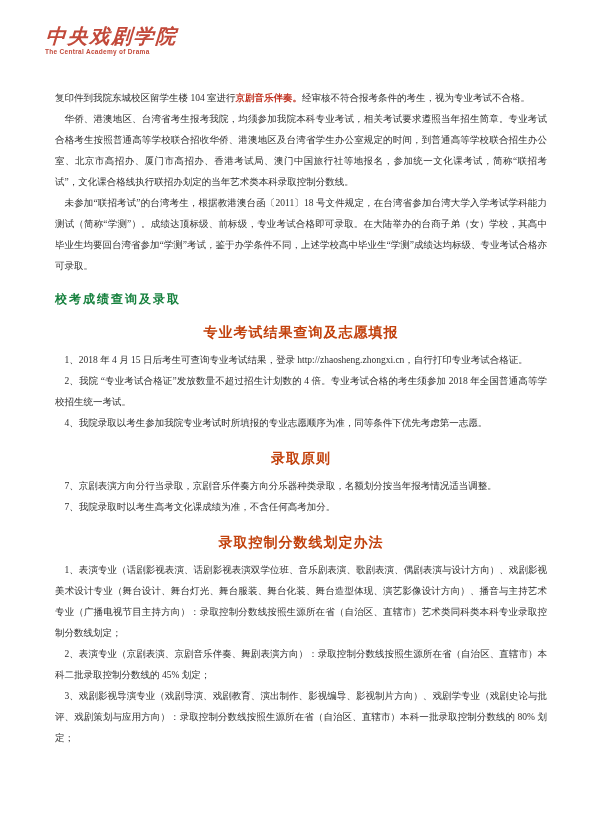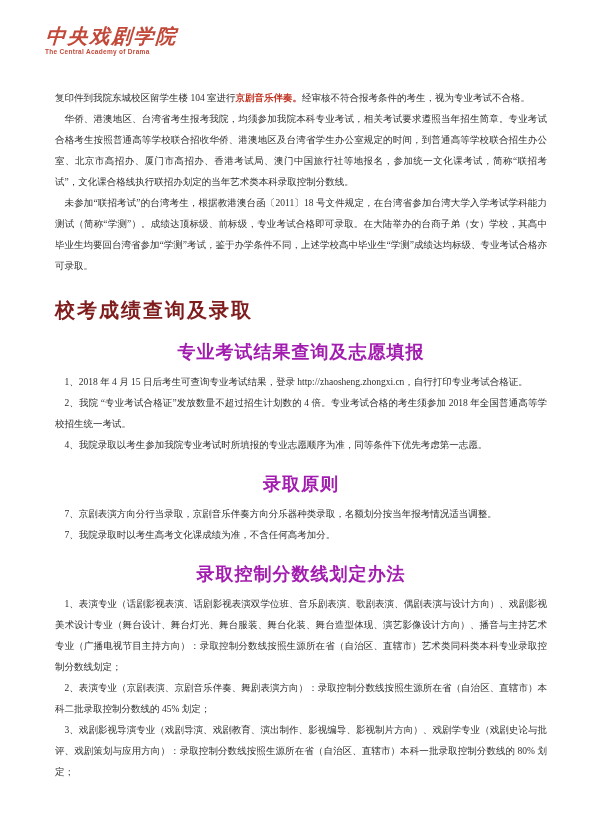--- a/index.html
+++ b/index.html
@@ -26,27 +26,27 @@
   
   .content { position:absolute; top:88px; left:55px; width:492px; }
   .body-p {
     margin:0; font-size:9.5px; line-height:21px;
     color:#2e2e2e; text-align:justify;
     word-break:break-all;
   }
   .indent { text-indent:1em; }
   .hl { color:#c23524; font-weight:bold; }
   .main-heading {
-    margin:20px 0 0 0;
+    margin:14px 0 0 0;
     font-family:"Liberation Sans","DejaVu Sans",sans-serif;
-    font-size:20px; font-weight:bold; color:#7f1d1d; letter-spacing:2px;
+    font-size:12px; font-weight:bold; color:#15803d; letter-spacing:2px;
   }
   .sub-heading {
     margin:16px 0 8px 0; text-align:center;
-    font-size:18px; font-weight:bold; color:#a21caf; letter-spacing:1px;
+    font-size:14px; font-weight:bold; color:#c2410c; letter-spacing:1px;
     font-family:"Liberation Serif","DejaVu Serif",serif;
   }
 </style>
 </head>
 <body>
 
 <div class="page">
 
   <div class="logo">
     <div class="logo-cn">中央戏剧学院</div>

